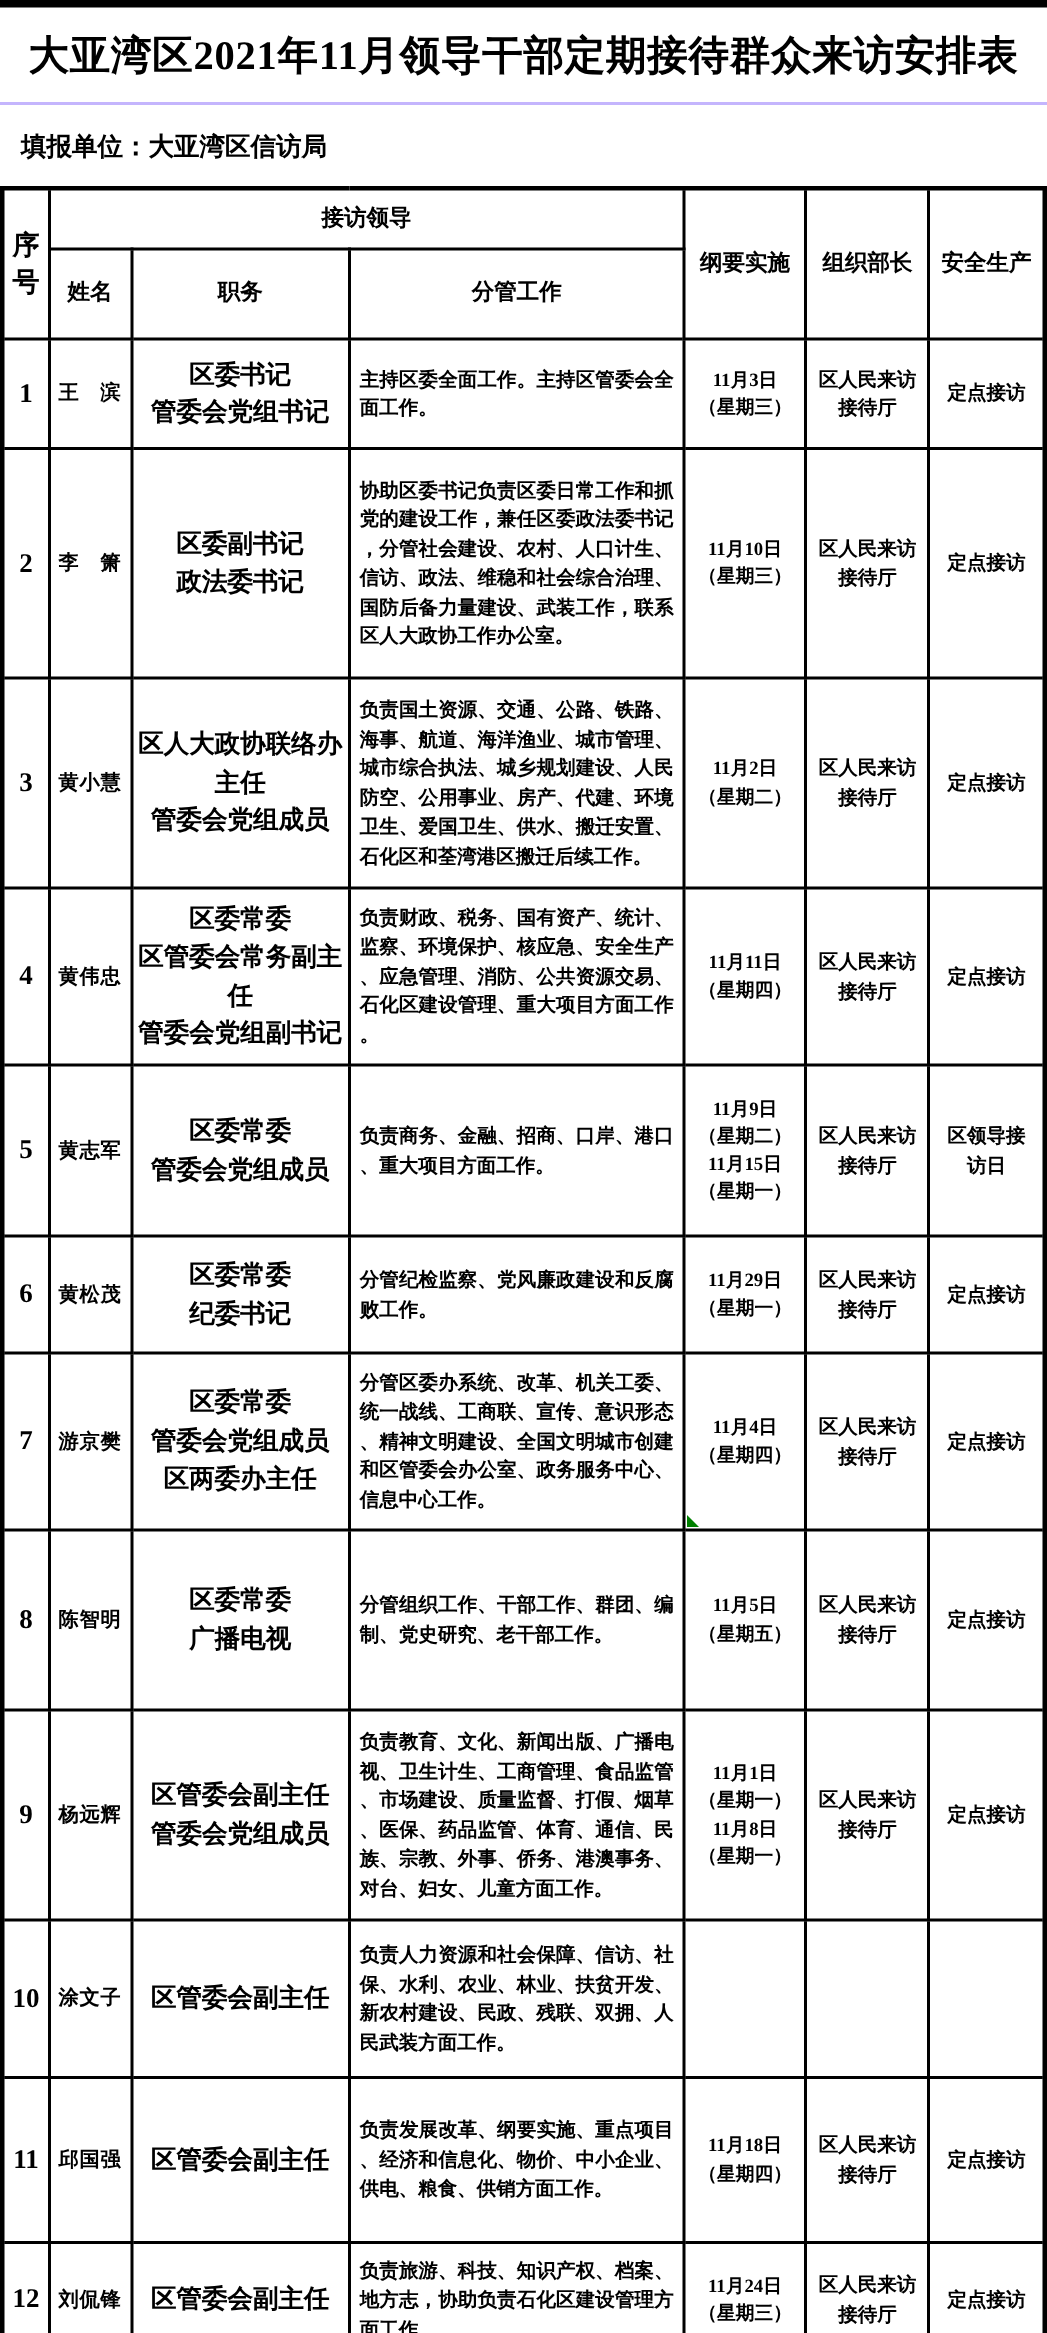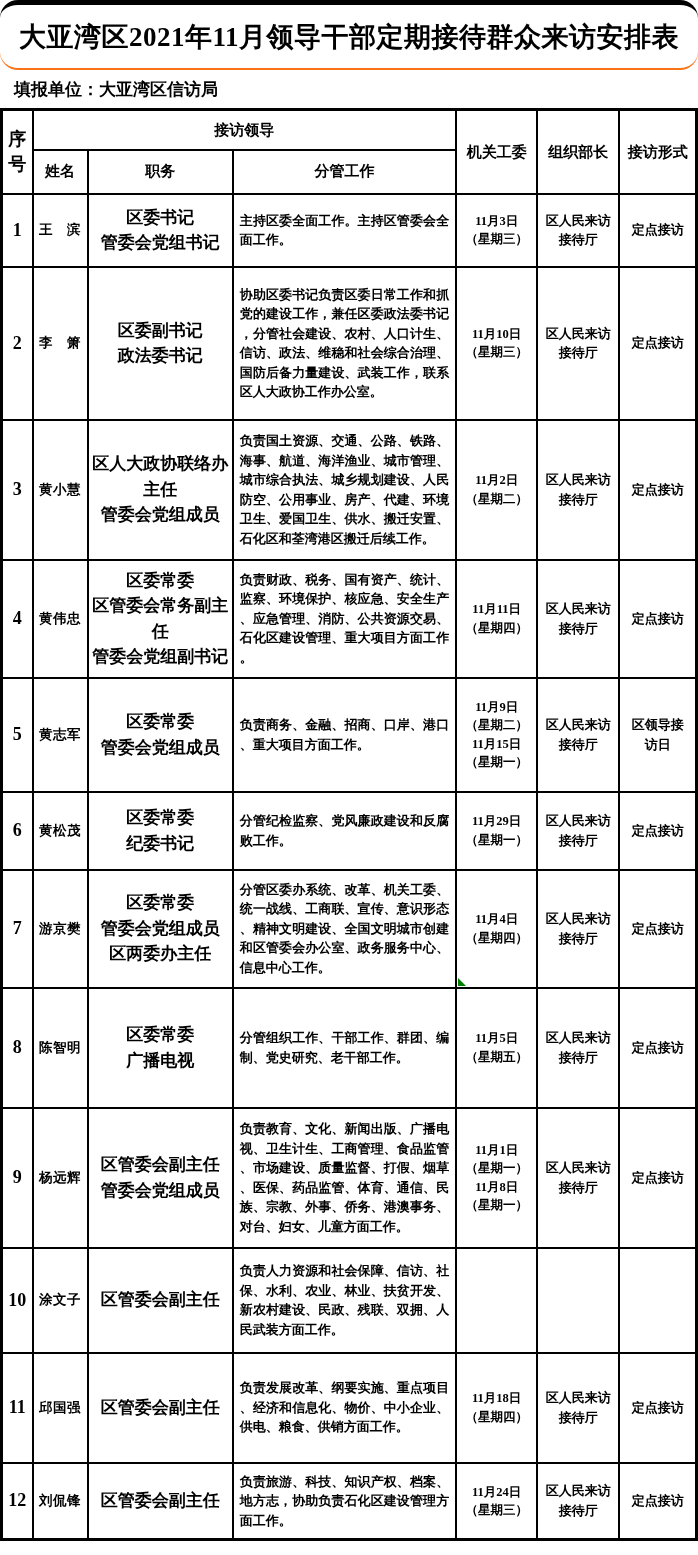--- a/index.html
+++ b/index.html
@@ -7,35 +7,34 @@
   body {
     width: 698px;
     font-family: "Liberation Serif", serif;
     color: #000000;
   }
   .page { width: 698px; }
 
   .title-block {
     height: 70px;
     border-top: 5px solid #000000;
-    border-bottom: 2px solid #f97316;
+    border-bottom: 2px solid #c4b5fd;
     display: flex;
     align-items: center;
     justify-content: center;
-    border-radius: 18px;
   }
   .title {
     font-size: 27px;
     font-weight: bold;
     letter-spacing: 0.5px;
     white-space: nowrap;
   }
 
   .meta-row {
-    height: 38px;
+    height: 54px;
     display: flex;
     align-items: center;
     justify-content: space-between;
     padding: 0 24px 0 14px;
     font-size: 17px;
     font-weight: bold;
   }
 
   table.grid {
     width: 698px;
@@ -49,21 +48,21 @@
     overflow: hidden;
   }
   thead th {
     font-size: 15px;
     font-weight: bold;
     text-align: center;
     padding: 2px 1px;
     line-height: 1.35;
   }
   tr.h1 { height: 40px; }
-  tr.h2 { height: 44px; }
+  tr.h2 { height: 60px; }
 
   td { font-size: 13px; font-weight: bold; }
   .cell-center { text-align: center; }
   .c-seq  { font-size: 18px; }
   .c-name { font-size: 13.5px; letter-spacing: 0.5px; }
   .c-pos  { font-size: 17px; line-height: 1.5; padding: 2px 2px; }
   .c-duty {
     text-align: justify;
     line-break: anywhere;
     word-break: break-all;
@@ -104,23 +103,23 @@
       <col style="width:145px">
       <col style="width:223px">
       <col style="width:81px">
       <col style="width:82px">
       <col style="width:77px">
     </colgroup>
     <thead>
       <tr class="h1">
         <th rowspan="2" class="c-seq">序号</th>
         <th colspan="3">接访领导</th>
-        <th rowspan="2">机关工委</th>
+        <th rowspan="2">纲要实施</th>
         <th rowspan="2">组织部长</th>
-        <th rowspan="2">接访形式</th>
+        <th rowspan="2">安全生产</th>
       </tr>
       <tr class="h2">
         <th>姓名</th>
         <th>职务</th>
         <th>分管工作</th>
       </tr>
     </thead>
     <tbody>
         <tr style="height: 73px;">
           <td class="c-seq cell-center">1</td>

